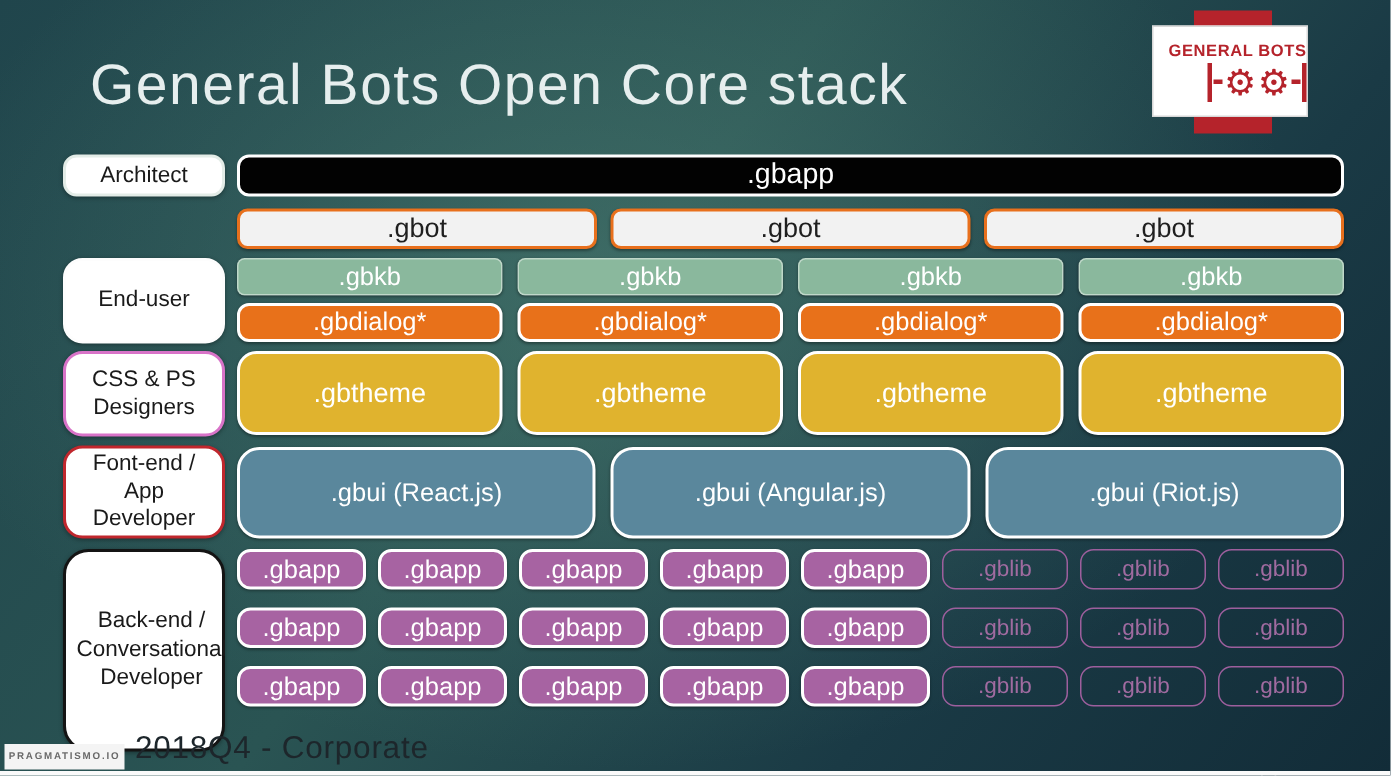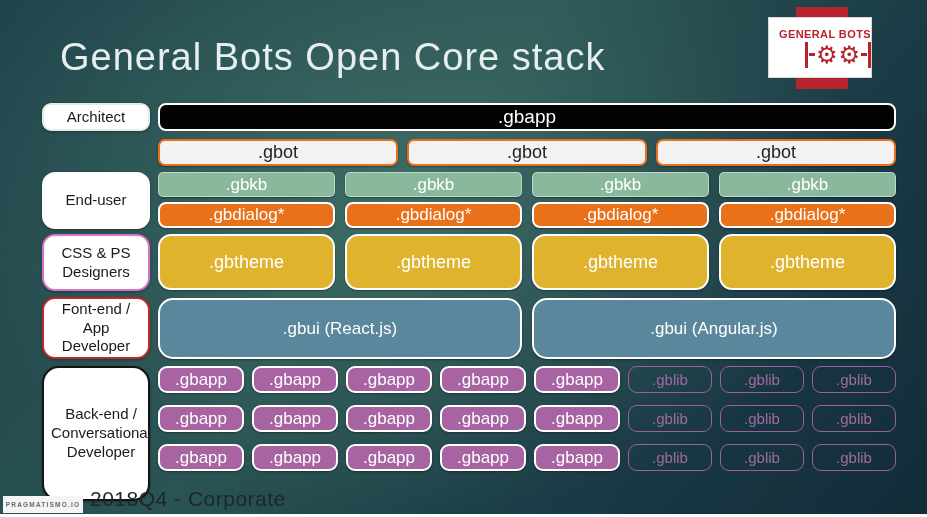--- a/index.html
+++ b/index.html
@@ -142,20 +142,21 @@
   <div class="roww row-gbtheme">
     <div class="box gbtheme">.gbtheme</div>
     <div class="box gbtheme">.gbtheme</div>
     <div class="box gbtheme">.gbtheme</div>
     <div class="box gbtheme">.gbtheme</div>
   </div>
 
   <div class="roww row-gbui">
     <div class="box gbui">.gbui (React.js)</div>
     <div class="box gbui">.gbui (Angular.js)</div>
+    <div class="box gbui">.gbui (Riot.js)</div>
   </div>
 
   <div class="roww row-backend row-backend1">
     <div class="box gbapp">.gbapp</div>
     <div class="box gbapp">.gbapp</div>
     <div class="box gbapp">.gbapp</div>
     <div class="box gbapp">.gbapp</div>
     <div class="box gbapp">.gbapp</div>
     <div class="box gblib">.gblib</div>
     <div class="box gblib">.gblib</div>

